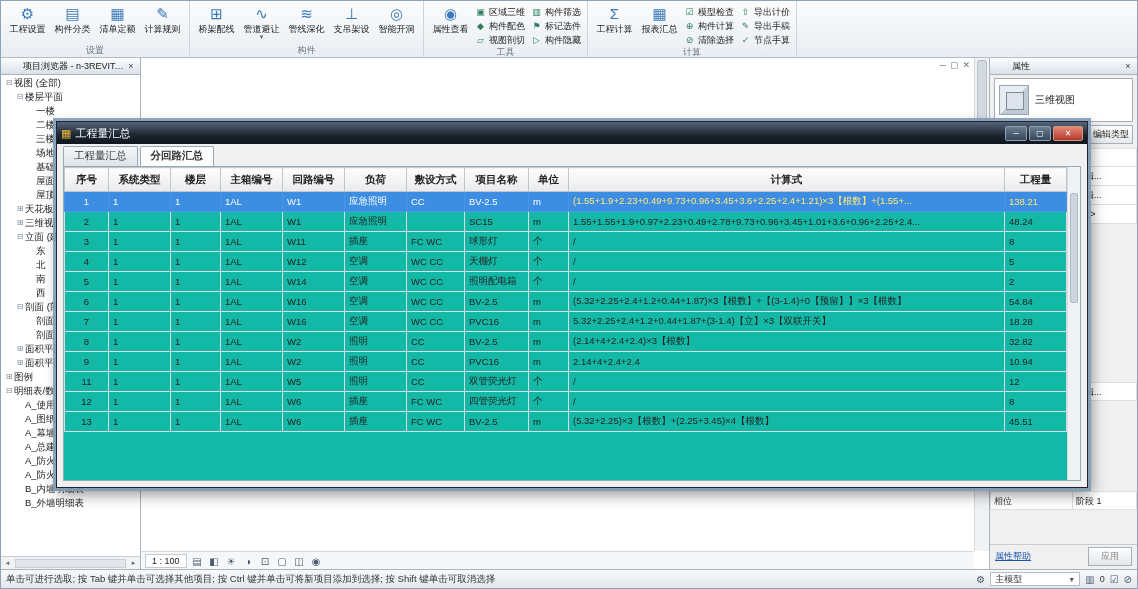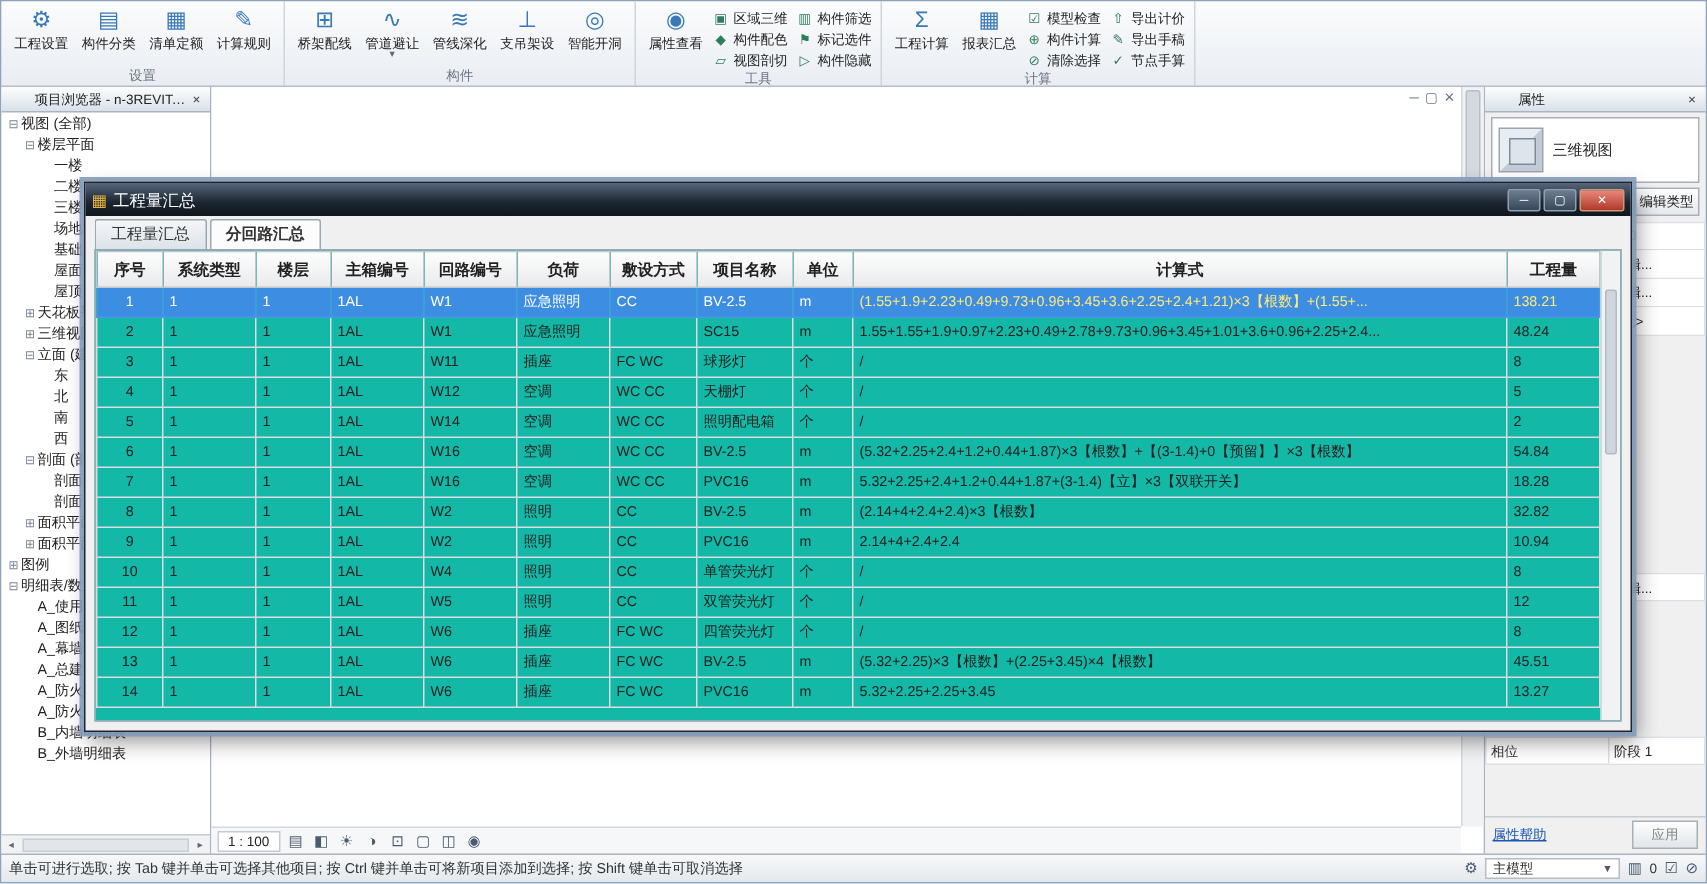--- a/index.html
+++ b/index.html
@@ -595,33 +595,20 @@
               <td>1AL</td>
               <td>W2</td>
               <td>照明</td>
               <td>CC</td>
               <td>PVC16</td>
               <td>m</td>
               <td class="calc">2.14+4+2.4+2.4</td>
               <td class="qty">10.94</td>
             </tr>
             <tr>
-              <td class="c-center">10</td>
-              <td>1</td>
-              <td>1</td>
-              <td>1AL</td>
-              <td>W4</td>
-              <td>照明</td>
-              <td>CC</td>
-              <td>单管荧光灯</td>
-              <td>个</td>
-              <td class="calc">/</td>
-              <td class="qty">8</td>
-            </tr>
-            <tr>
               <td class="c-center">11</td>
               <td>1</td>
               <td>1</td>
               <td>1AL</td>
               <td>W5</td>
               <td>照明</td>
               <td>CC</td>
               <td>双管荧光灯</td>
               <td>个</td>
               <td class="calc">/</td>
@@ -645,33 +632,20 @@
               <td>1</td>
               <td>1</td>
               <td>1AL</td>
               <td>W6</td>
               <td>插座</td>
               <td>FC WC</td>
               <td>BV-2.5</td>
               <td>m</td>
               <td class="calc">(5.32+2.25)×3【根数】+(2.25+3.45)×4【根数】</td>
               <td class="qty">45.51</td>
-            </tr>
-            <tr>
-              <td class="c-center">14</td>
-              <td>1</td>
-              <td>1</td>
-              <td>1AL</td>
-              <td>W6</td>
-              <td>插座</td>
-              <td>FC WC</td>
-              <td>PVC16</td>
-              <td>m</td>
-              <td class="calc">5.32+2.25+2.25+3.45</td>
-              <td class="qty">13.27</td>
             </tr>
           </tbody>
         </table>
       <div class="dlg-scrollbar">
           <div class="thumb"></div>
         </div>
     </div>
   </div>
 
   <div class="statusbar">

